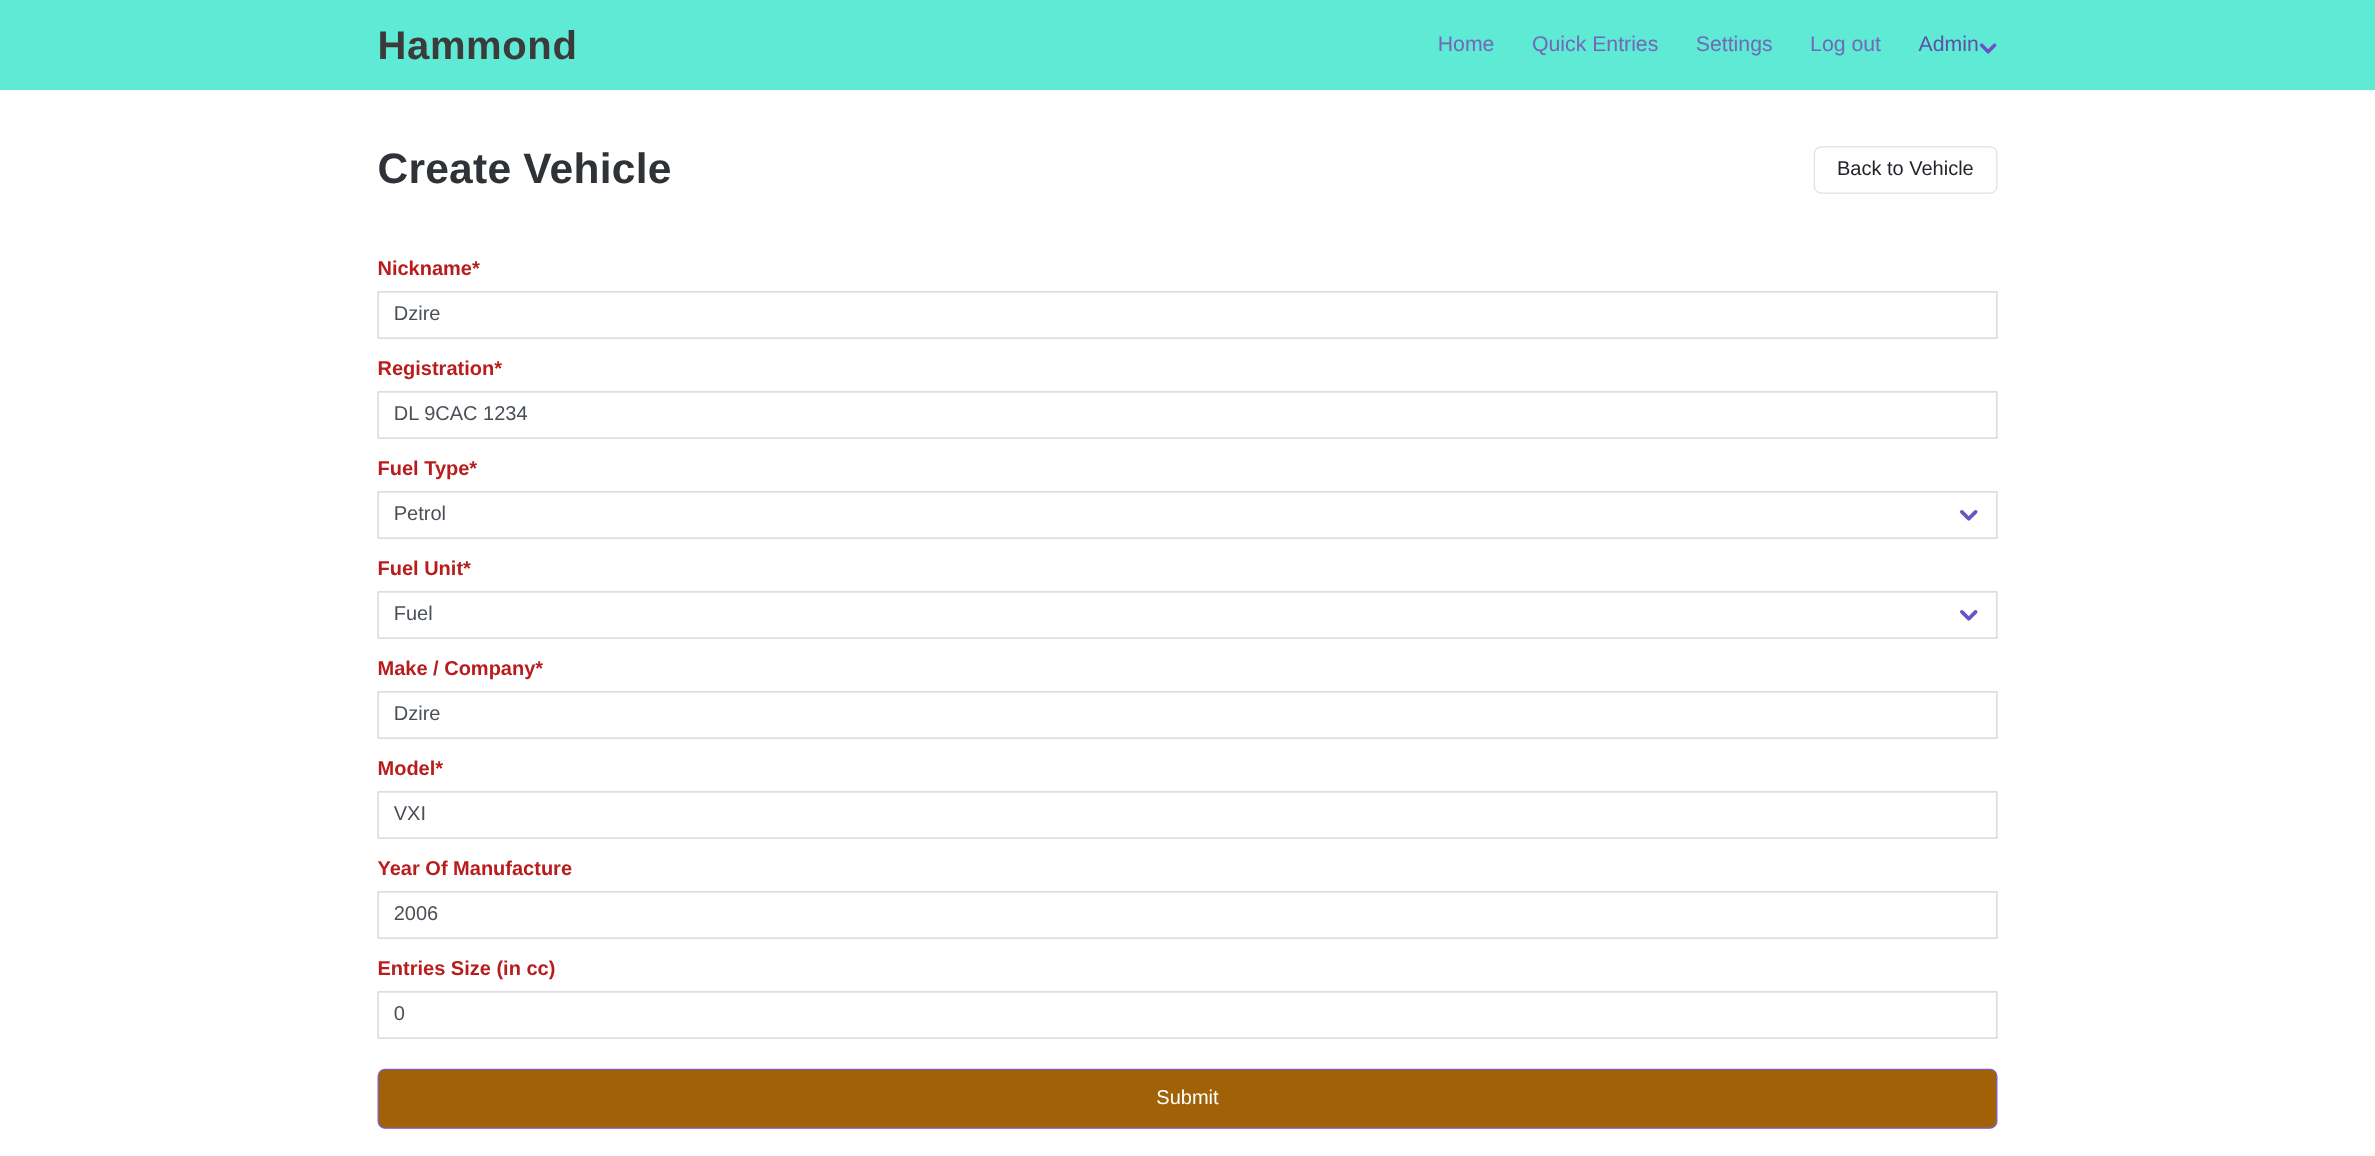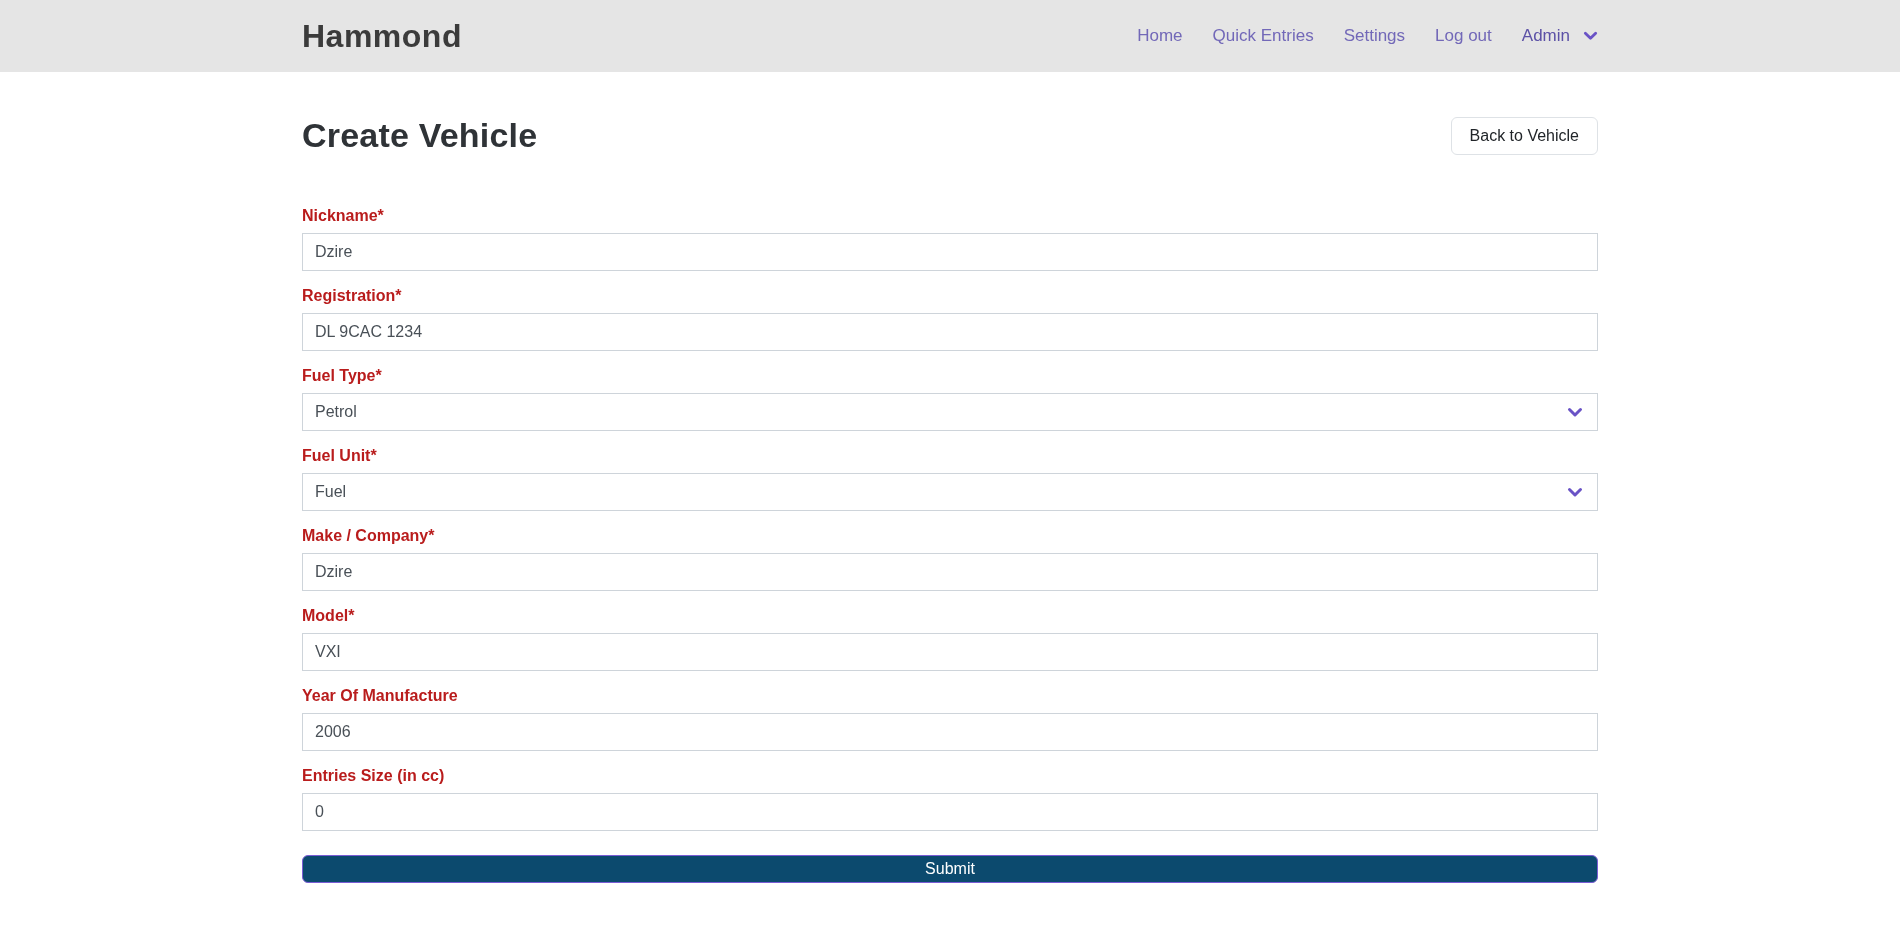--- a/index.html
+++ b/index.html
@@ -12,21 +12,21 @@
   }
   .container {
     width: 1320px;
     margin: 0 auto;
     padding: 0 12px;
   }
   
   .navbar {
     width: 100%;
     height: 72px;
-    background: #e5e5e5;
+    background: #5eead4;
   }
   .navbar .container {
     height: 72px;
     display: flex;
     align-items: center;
     justify-content: space-between;
   }
   .brand {
     font-size: 32px;
     font-weight: 800;
@@ -41,22 +41,22 @@
     gap: 30px;
   }
   .nav-link {
     font-size: 17px;
     color: #7268b8;
     text-decoration: none;
     cursor: pointer;
   }
   .nav-admin {
     display: flex;
-    align-items: flex-start;
-    gap: 13px;
+    align-items: flex-end;
+    gap: 0;
     font-size: 17px;
     color: #5c51a6;
     cursor: pointer;
   }
   .nav-admin .chev-icon { color: #6a53c6; display: inline-flex; margin-top: 2px; }
   
   .main { padding-top: 44px; }
   .page-header {
     display: flex;
     align-items: center;
@@ -108,23 +108,23 @@
     cursor: pointer;
   }
   .form-select .chev-icon {
     color: #6a53c6;
     display: inline-flex;
     margin-right: 2px;
   }
   .submit-btn {
     display: block;
     width: 100%;
-    height: 28px;
+    height: 48px;
     margin-top: 24px;
-    background: #0c4a6e;
+    background: #a16207;
     border: 1px solid #7a5cd5;
     border-radius: 6px;
     color: #ffffff;
     font-size: 16px;
     font-family: "Liberation Sans", sans-serif;
     cursor: pointer;
   }
 </style>
 </head>
 <body>

